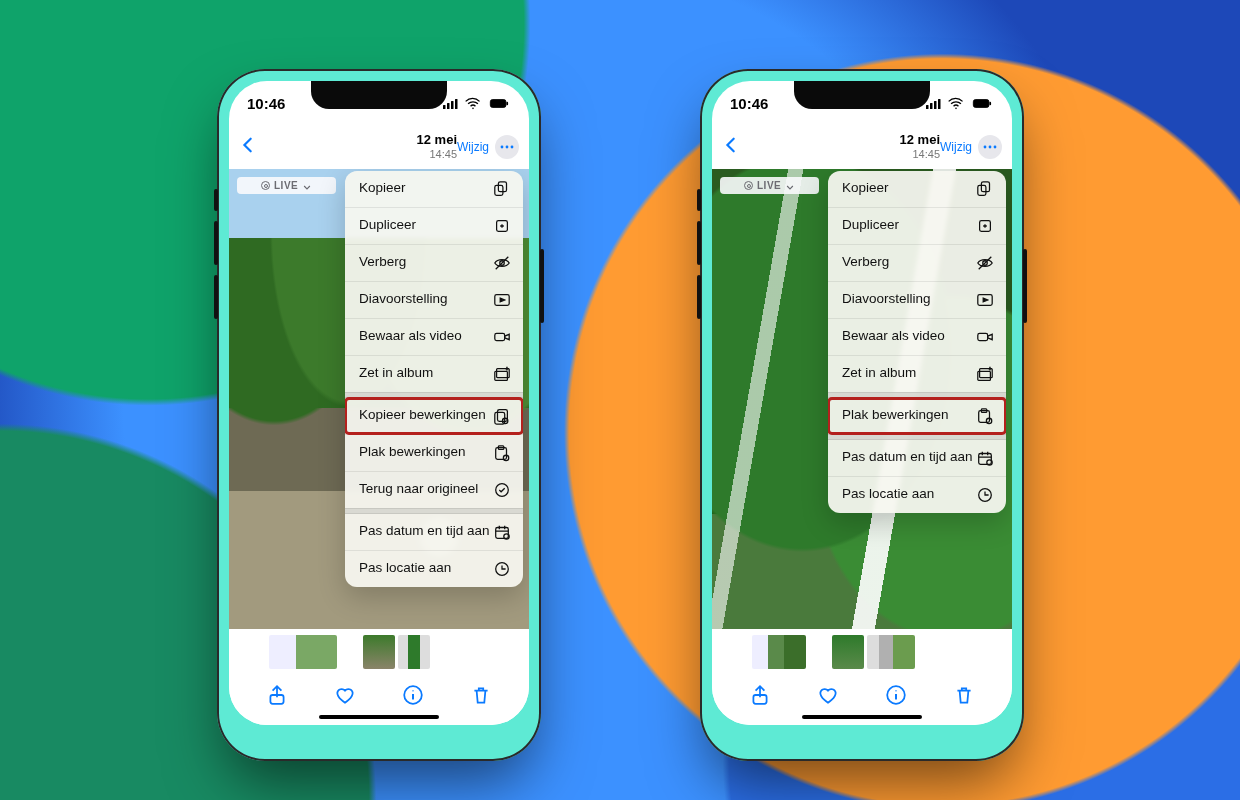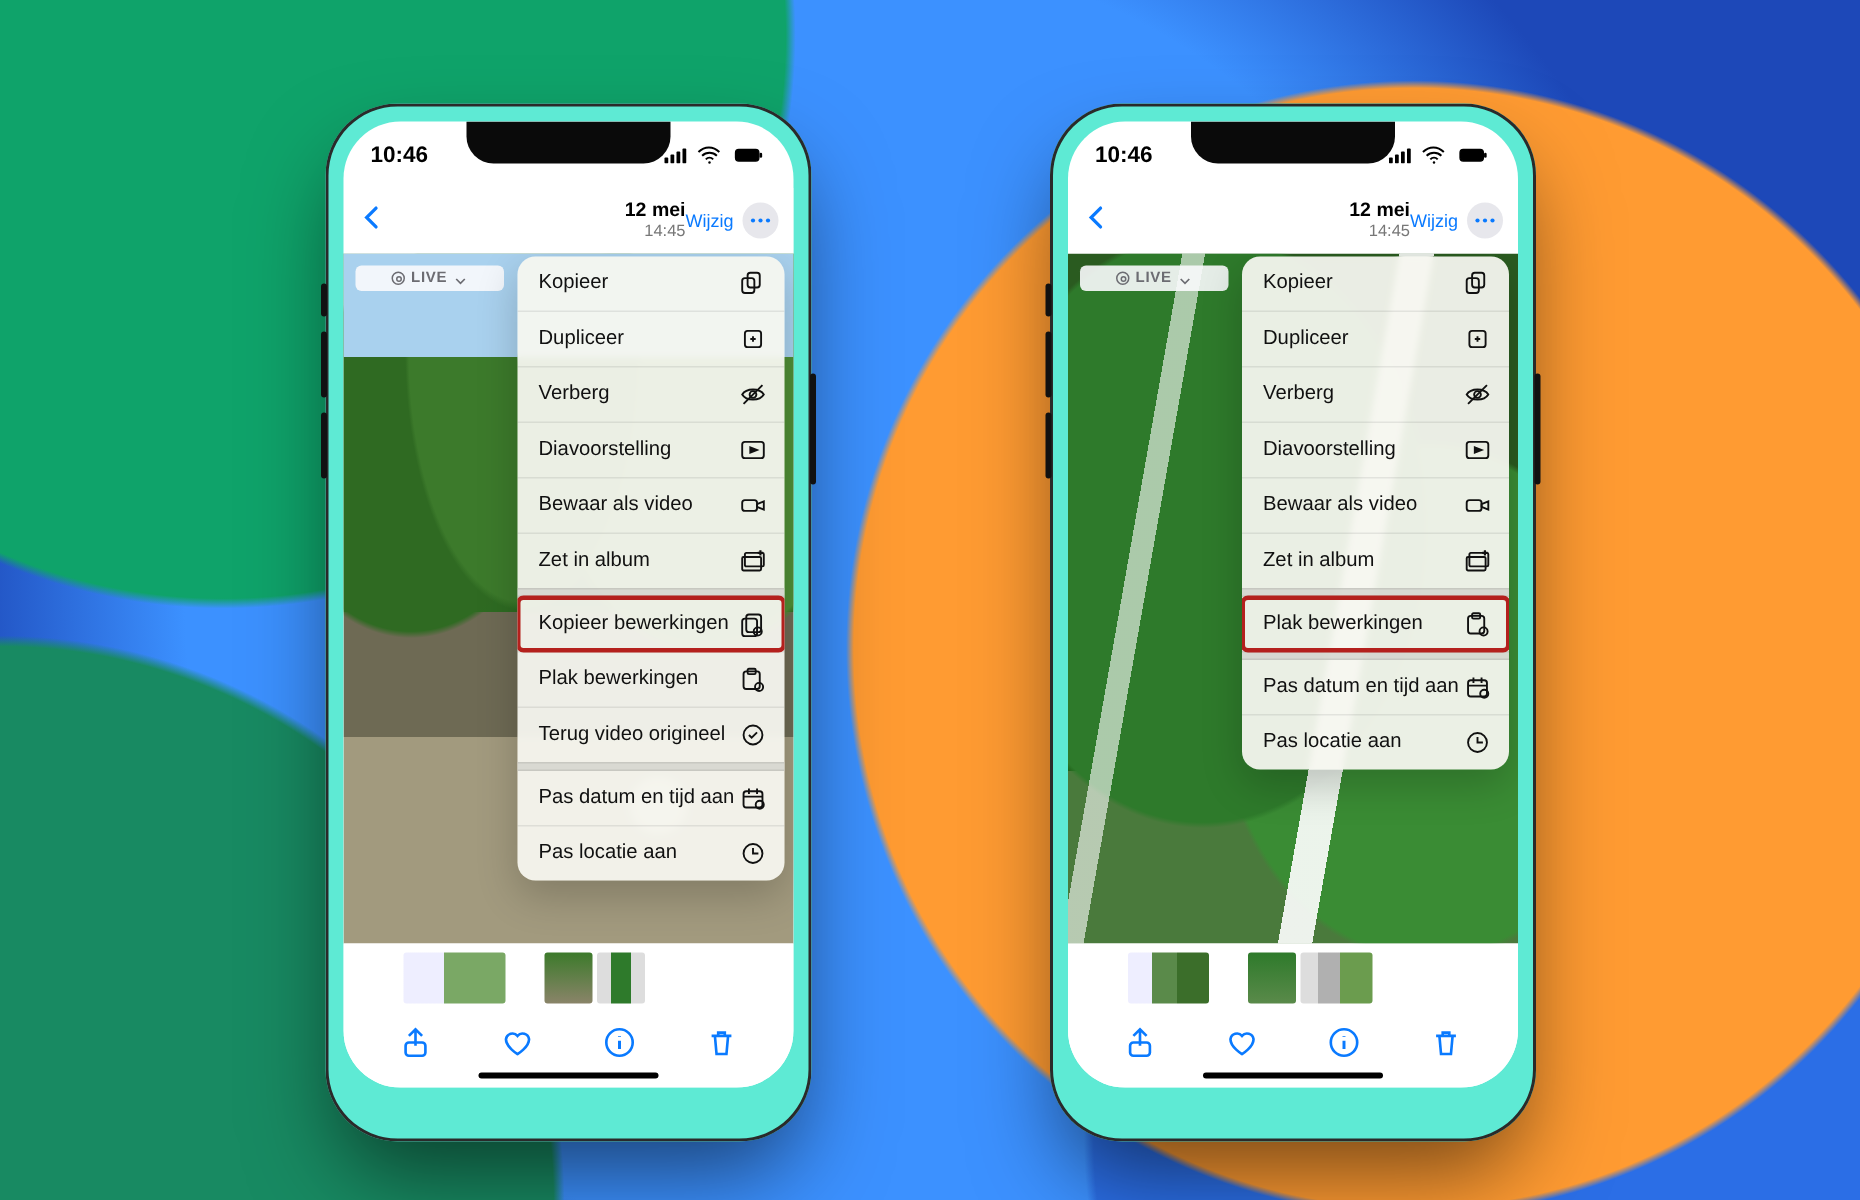--- a/index.html
+++ b/index.html
@@ -347,21 +347,21 @@
           </div>
           <div class="row">
             <span>Plak bewerkingen</span>
             <span class="ic">
               <svg width="18" height="18" viewBox="0 0 20 20">
                 <use href="#i-edits-paste"></use>
               </svg>
             </span>
           </div>
           <div class="row">
-            <span>Terug video origineel</span>
+            <span>Terug naar origineel</span>
             <span class="ic">
               <svg width="18" height="18" viewBox="0 0 20 20">
                 <use href="#i-revert"></use>
               </svg>
             </span>
           </div>
           <div class="group-gap"></div>
           <div class="row">
             <span>Pas datum en tijd aan</span>
             <span class="ic">

